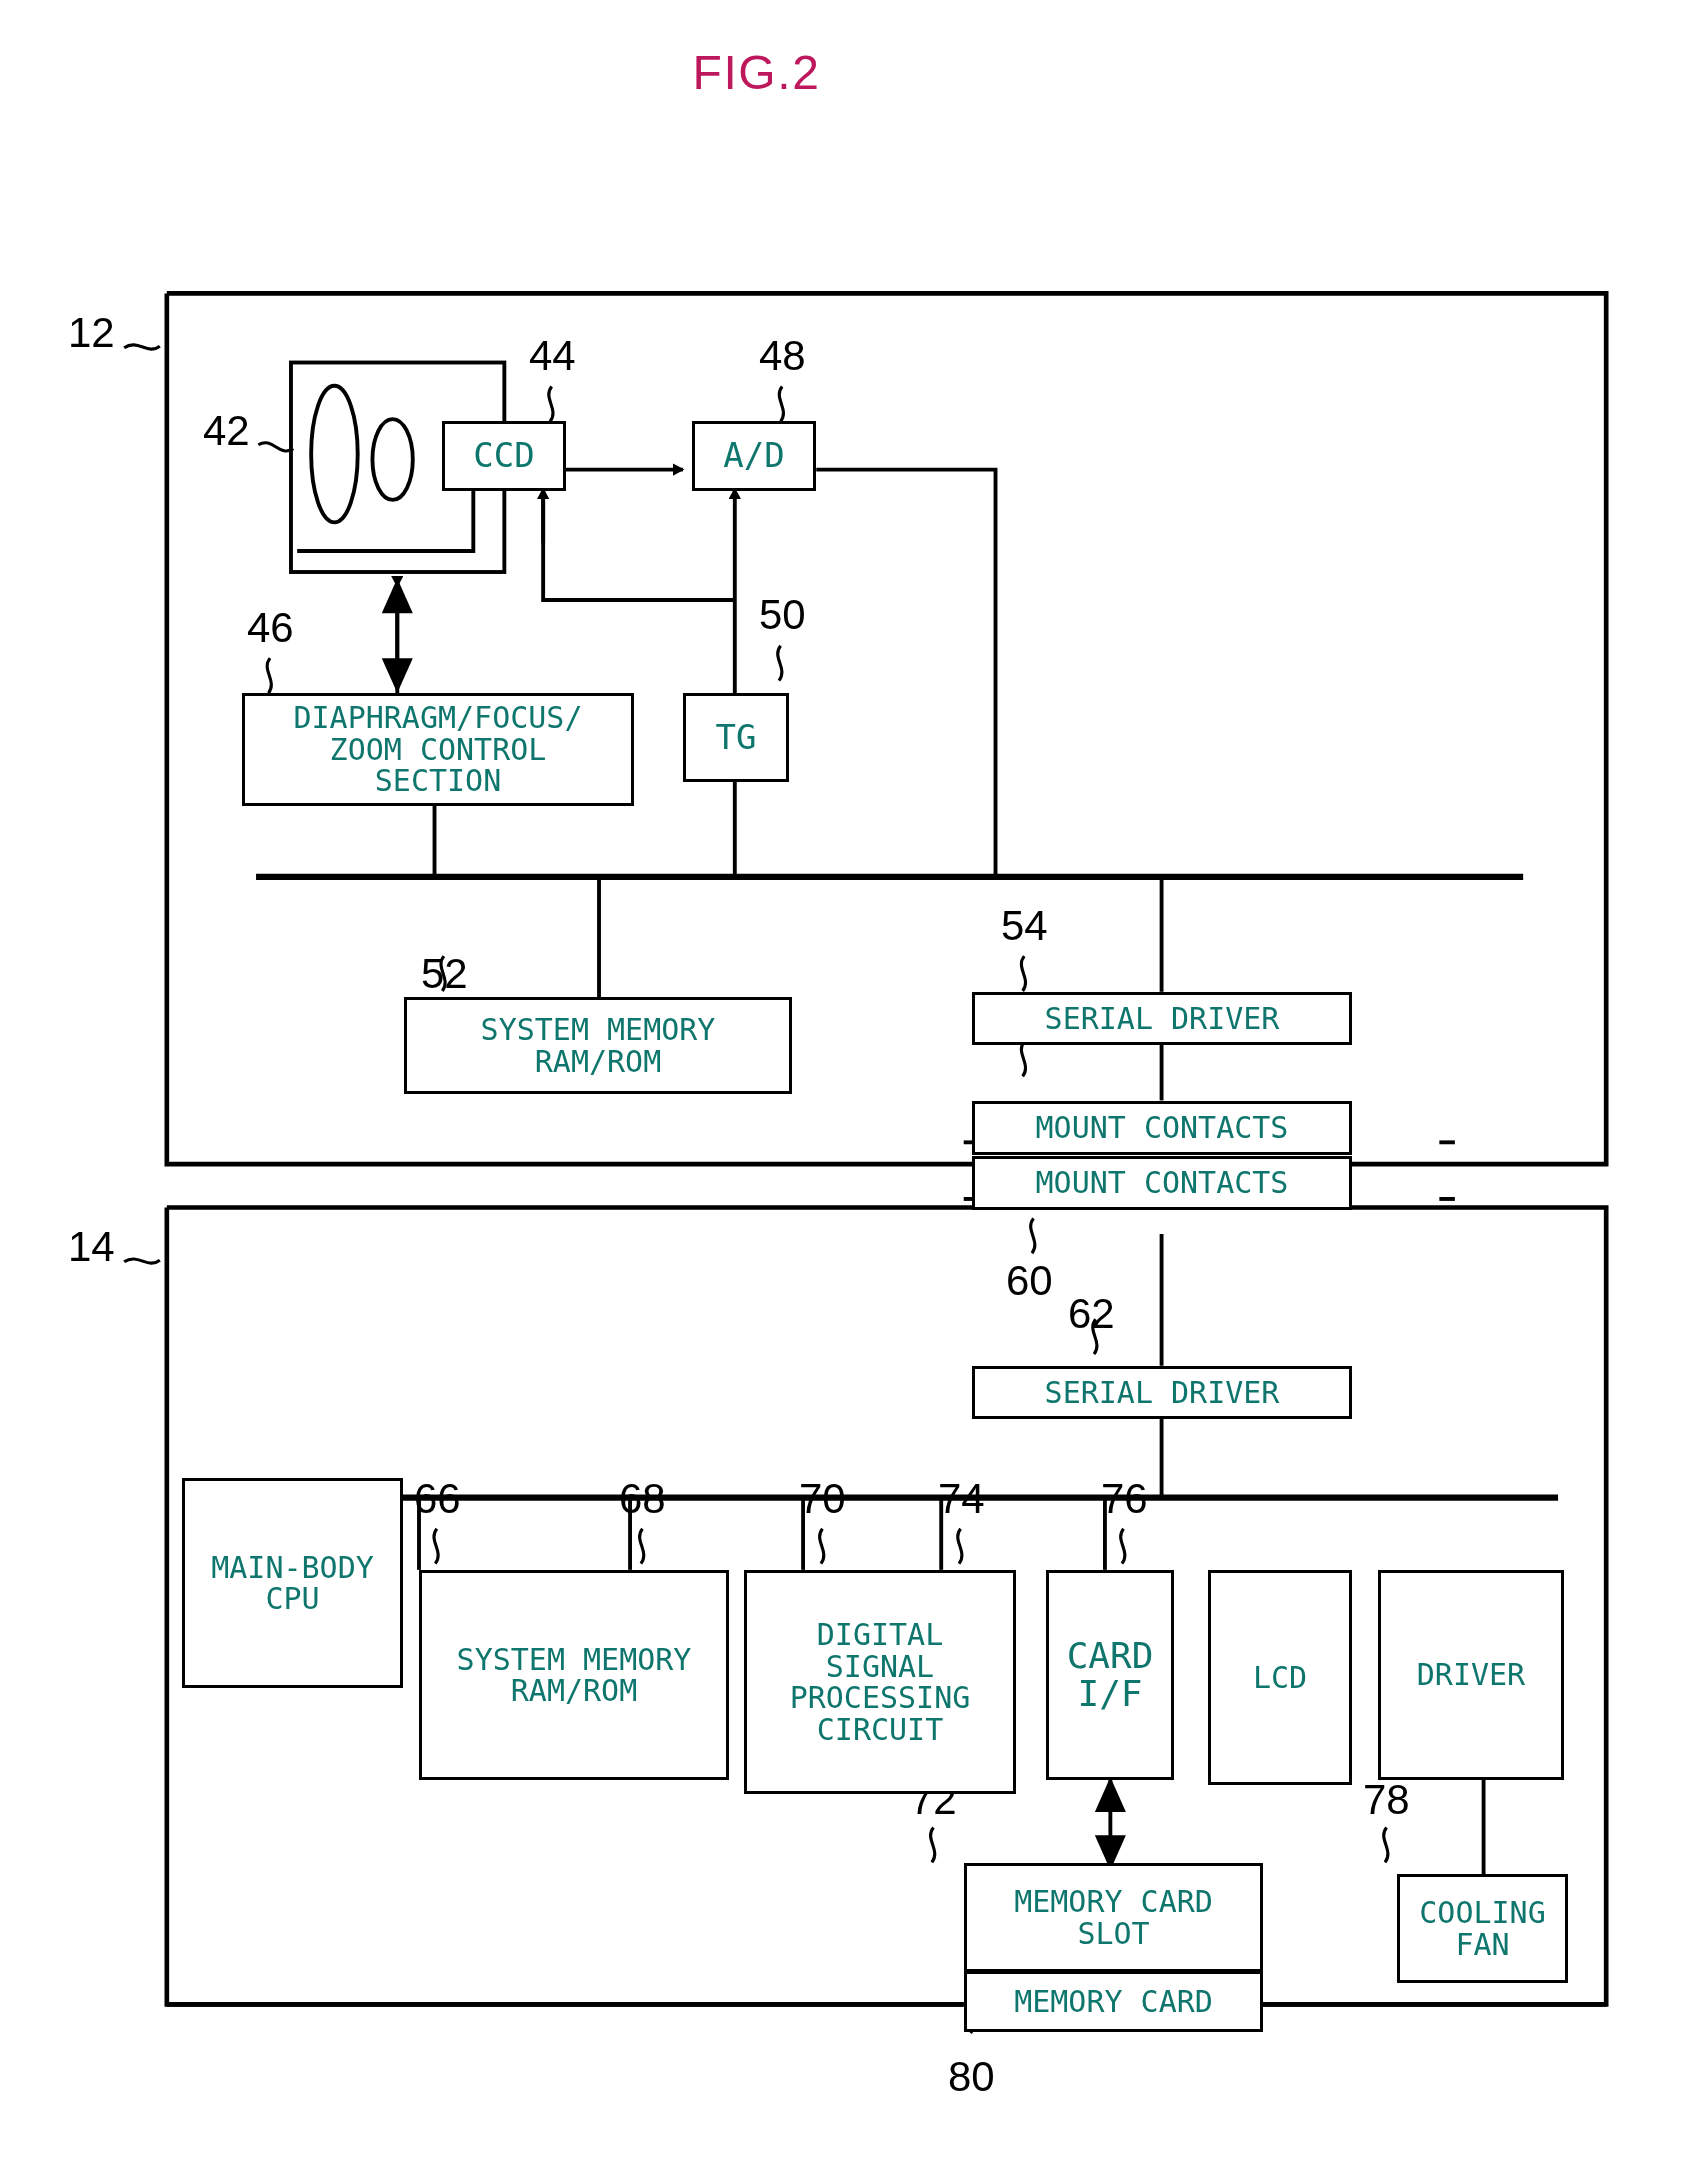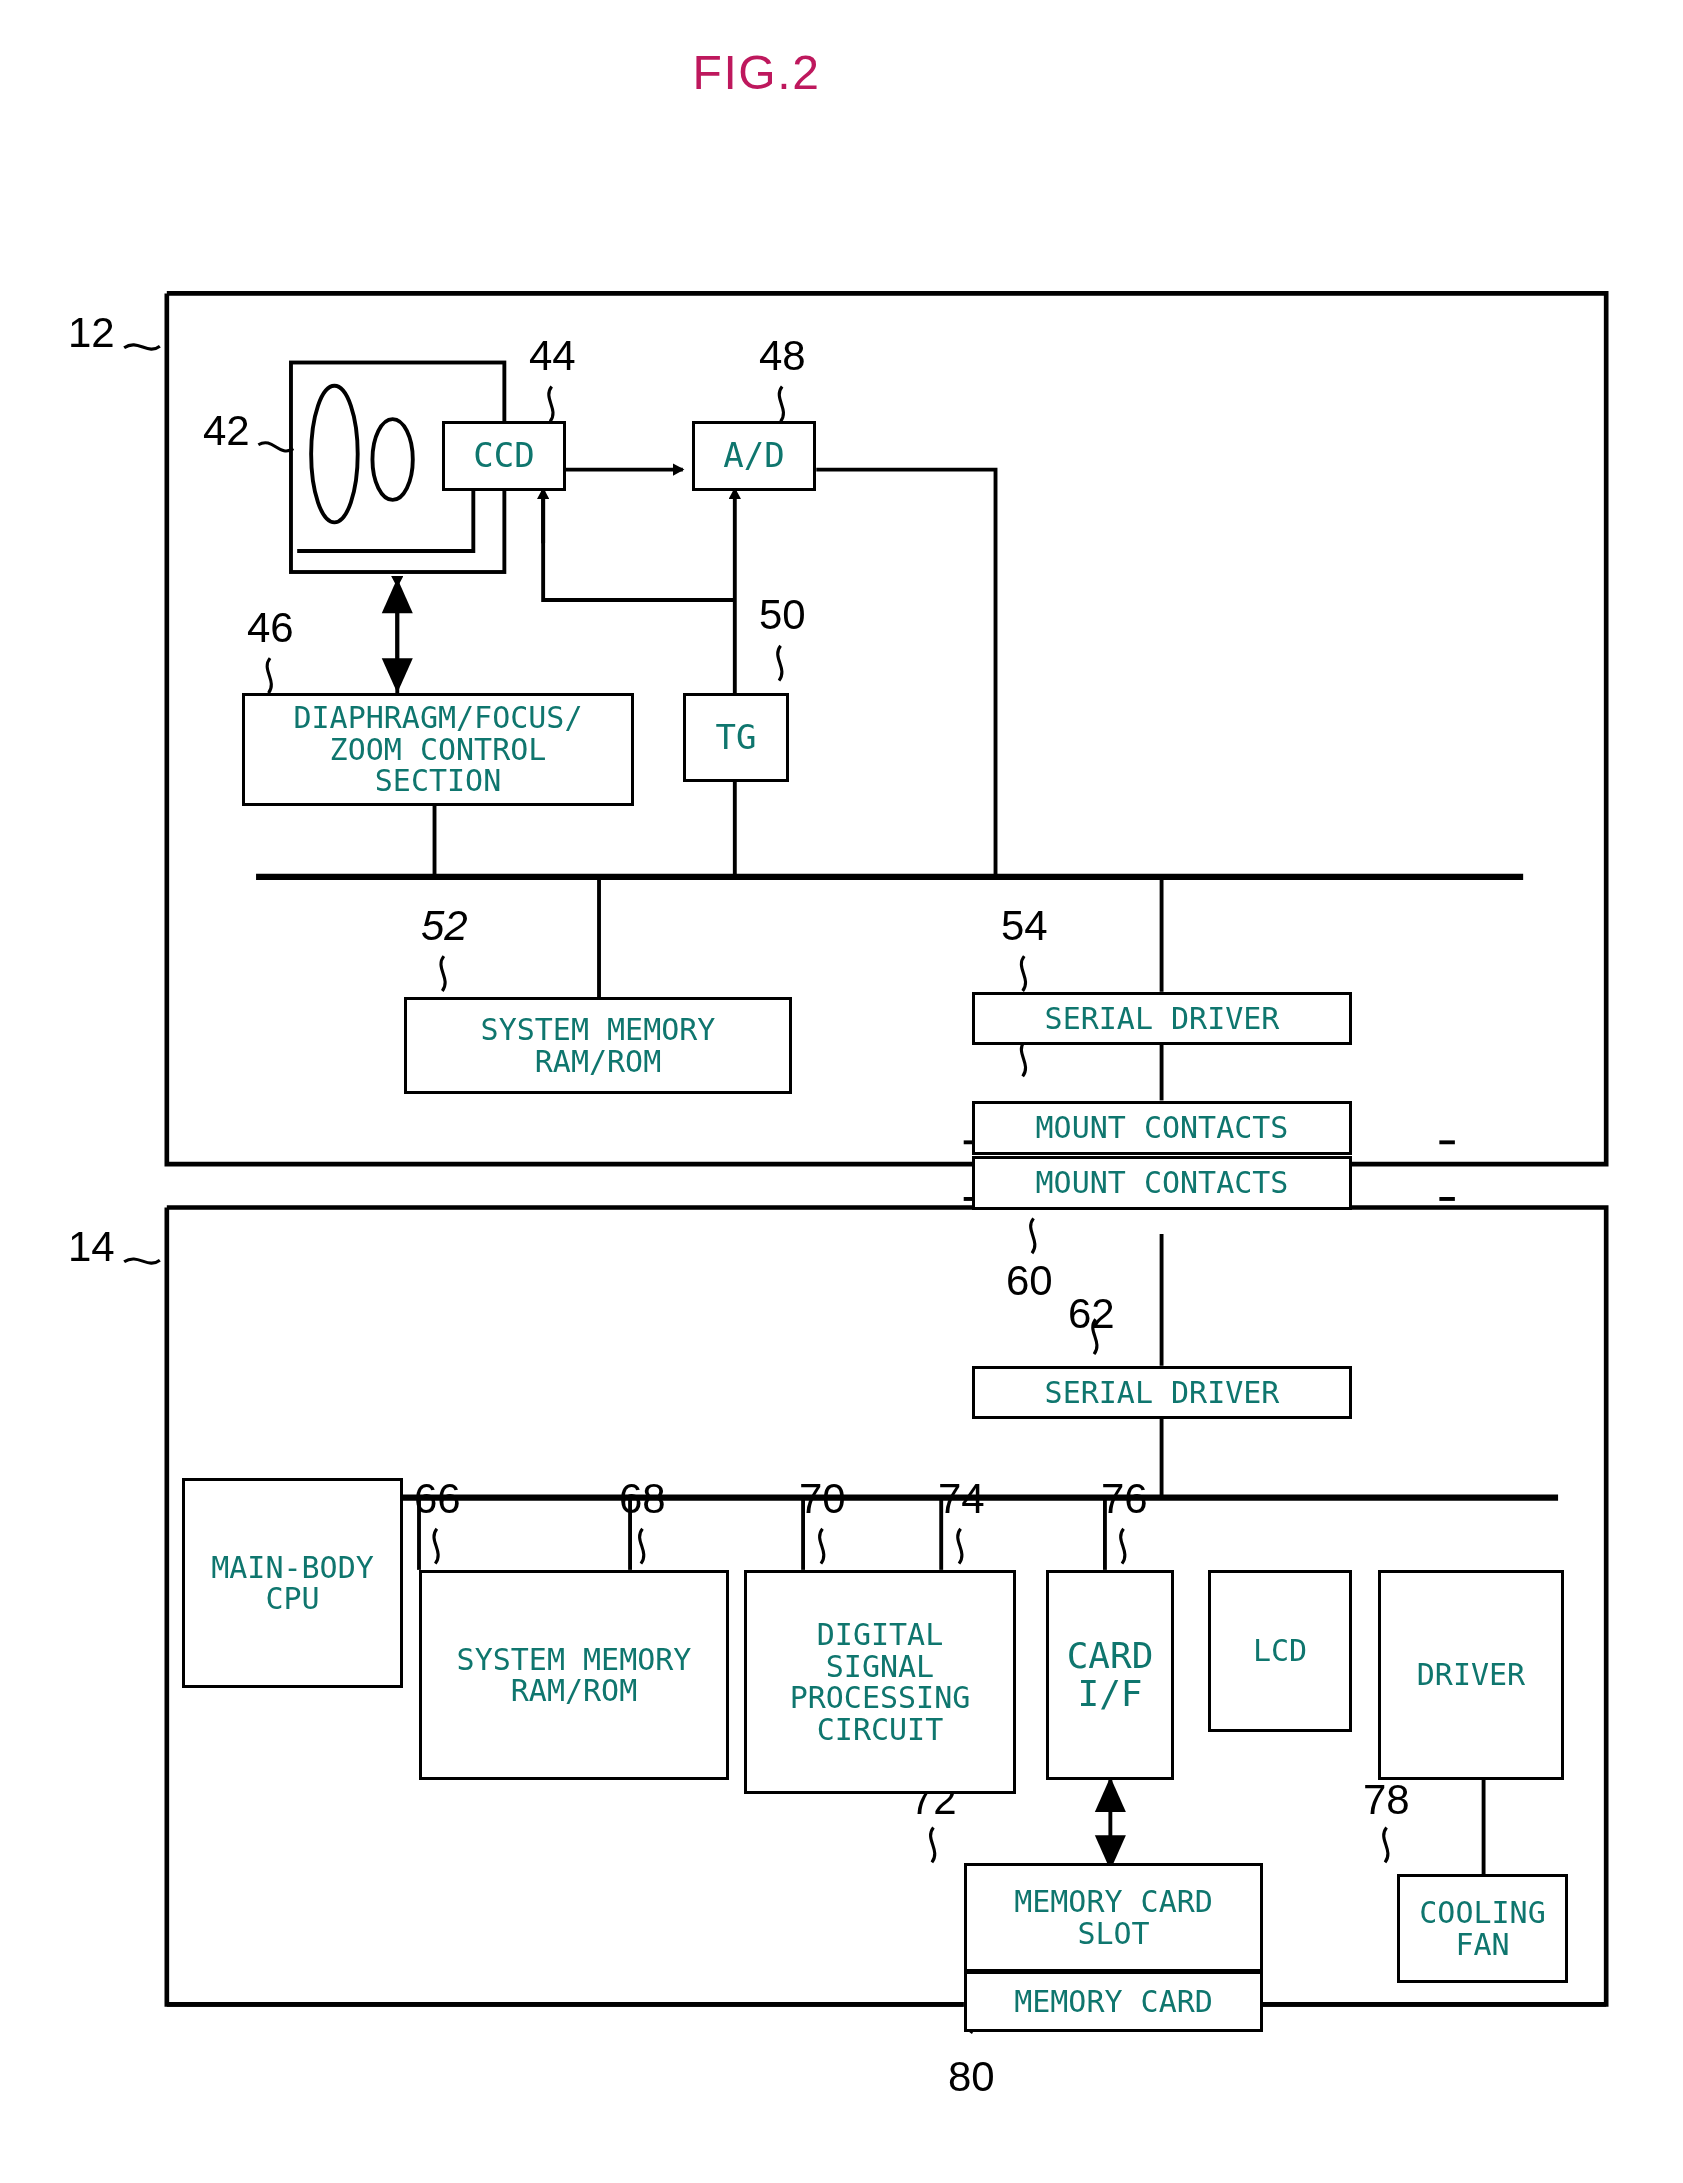--- a/index.html
+++ b/index.html
@@ -141,21 +141,21 @@
 
 <div class="fig-title">FIG.2</div>
 
 <div class="ref" style="left:68px;  top:309px;">12</div>
 <div class="ref" style="left:68px;  top:1223px;">14</div>
 <div class="ref" style="left:203px; top:407px;">42</div>
 <div class="ref" style="left:529px; top:332px;">44</div>
 <div class="ref" style="left:247px; top:604px;">46</div>
 <div class="ref" style="left:759px; top:332px;">48</div>
 <div class="ref" style="left:759px; top:591px;">50</div>
-<div class="ref" style="left:421px; top:902px;font-style:italic;">52</div>
+<div class="ref" style="left:421px; top:950px;">52</div>
 <div class="ref" style="left:1001px;top:902px;">54</div>
 <div class="ref" style="left:1001px;top:987px;">56</div>
 <div class="ref" style="left:1006px;top:1257px;">60</div>
 <div class="ref" style="left:1068px;top:1290px;">62</div>
 <div class="ref" style="left:204px; top:1475px;">64</div>
 <div class="ref" style="left:414px; top:1475px;">66</div>
 <div class="ref" style="left:619px; top:1475px;">68</div>
 <div class="ref" style="left:799px;top:1475px;">70</div>
 <div class="ref" style="left:938px;top:1475px;">74</div>
 <div class="ref" style="left:1101px;top:1475px;">76</div>
@@ -217,21 +217,21 @@
 SIGNAL
 PROCESSING
 CIRCUIT</span>
 </div>
 
 <div class="bx" style="left:1046px;top:1570px;width:128px;height:210px;font-size:36px;">
   <span>CARD
 I/F</span>
 </div>
 
-<div class="bx" style="left:1208px;top:1570px;width:144px;height:162px;font-size:30px;">
+<div class="bx" style="left:1208px;top:1570px;width:144px;height:215px;font-size:30px;">
   <span>LCD</span>
 </div>
 
 <div class="bx" style="left:1378px;top:1570px;width:186px;height:210px;font-size:30px;">
   <span>DRIVER</span>
 </div>
 
 <div class="bx" style="left:964px;top:1863px;width:299px;height:109px;font-size:30px;">
   <span>MEMORY CARD
 SLOT</span>

